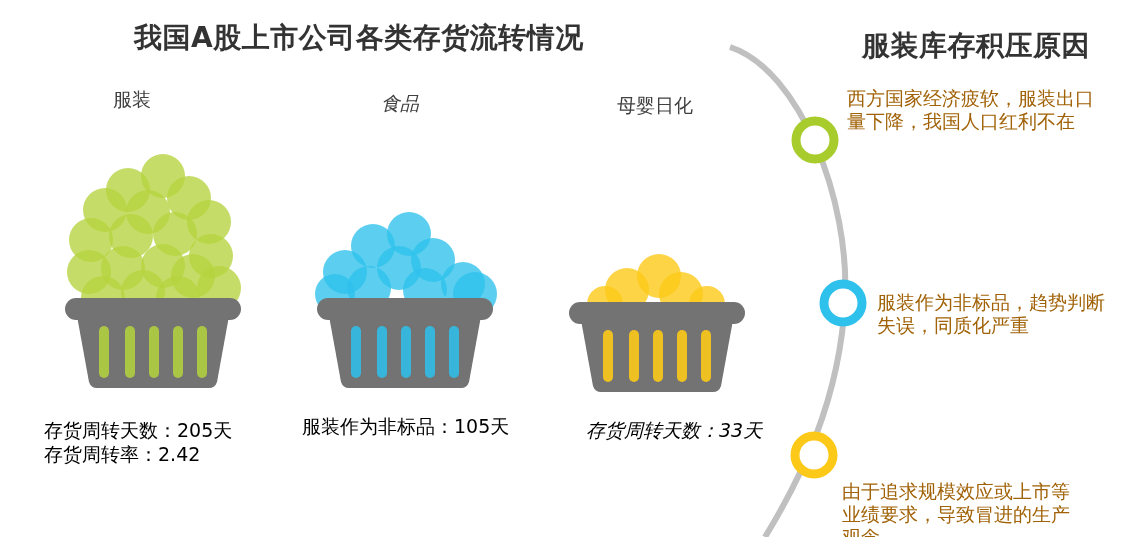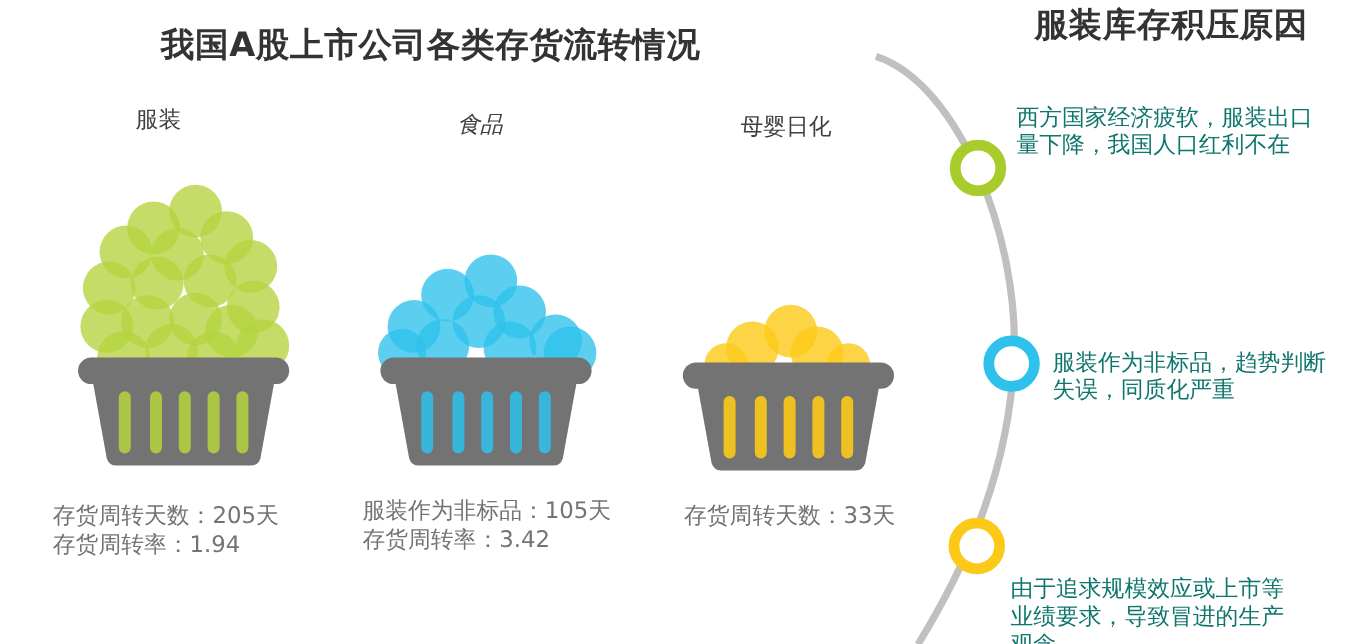--- a/index.html
+++ b/index.html
@@ -1,22 +1,22 @@
 <!DOCTYPE html>
 <html><head>
 <meta charset="utf-8">
 <style>
   html, body { margin:0; padding:0; background:#ffffff; }
   body { width:1136px; height:537px; position:relative; overflow:hidden;
          font-family:"DejaVu Sans","Liberation Sans",sans-serif; color:#3f3f3f; }
   .abs { position:absolute; }
   .title { font-weight:bold; font-size:28px; color:#333333; white-space:nowrap; letter-spacing:0.5px; }
   .cat-label { font-size:19px; color:#404040; white-space:nowrap; }
-  .stat { font-size:19px; color:#737373; line-height:24px; white-space:nowrap; }
-  .reason { font-size:19px; color:#0f766e; line-height:23px; }
+  .stat { font-size:19px; color:#000000; line-height:24px; white-space:nowrap; }
+  .reason { font-size:19px; color:#a16207; line-height:23px; }
   svg { position:absolute; left:0; top:0; }
 </style>
 </head>
 <body>
 
 <svg width="1136" height="537" viewBox="0 0 1136 537">
   <defs>
     <g id="basket-shape">
 
       <rect x="-88" y="0" width="176" height="22" rx="11" fill="#737373"></rect>
@@ -105,27 +105,26 @@
 </svg>
 
 <div class="abs title" style="left:134px; top:19px;">我国A股上市公司各类存货流转情况</div>
 
 <div class="abs cat-label" style="left:113px; top:87px;">服装</div>
 <div class="abs cat-label" style="left:381px; top:91px;font-style:italic;">食品</div>
 <div class="abs cat-label" style="left:617px; top:93px;">母婴日化</div>
 
 <div class="abs" style="left:44px; top:418px;">
   <div class="stat">存货周转天数：205天</div>
-  <div class="stat">存货周转率：1.94</div>
+  <div class="stat">存货周转率：2.42</div>
 </div>
 <div class="abs" style="left:302px; top:414px;">
   <div class="stat">服装作为非标品：105天</div>
-  <div class="stat">存货周转率：3.42</div>
 </div>
-<div class="abs" style="left:570px; top:418px;">
+<div class="abs" style="left:586px; top:418px;font-style:italic;">
   <div class="stat">存货周转天数：33天</div>
 </div>
 
-<div class="abs title" style="left:862px; top:2px;">服装库存积压原因</div>
+<div class="abs title" style="left:862px; top:27px;">服装库存积压原因</div>
 
 <div class="abs reason" style="left:847px; top:87px; width:265px;">西方国家经济疲软，服装出口量下降，我国人口红利不在</div>
 <div class="abs reason" style="left:877px; top:291px; width:230px;">服装作为非标品，趋势判断失误，同质化严重</div>
 <div class="abs reason" style="left:842px; top:480px; width:230px;">由于追求规模效应或上市等业绩要求，导致冒进的生产观念</div>
 
 </body></html>

